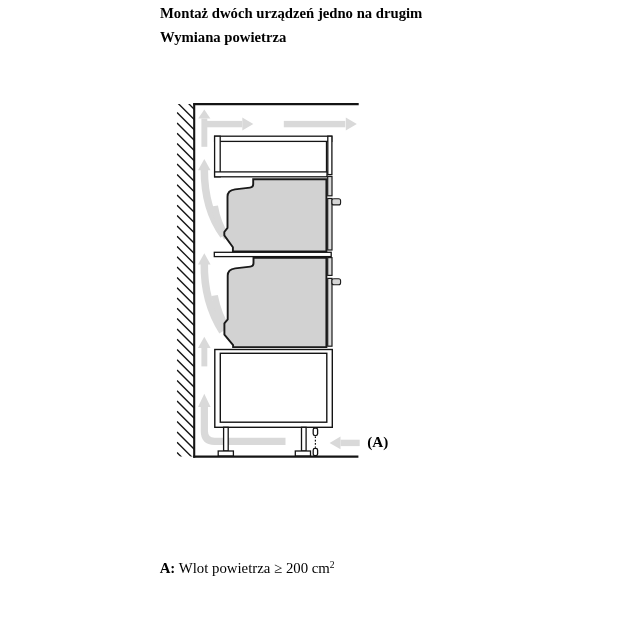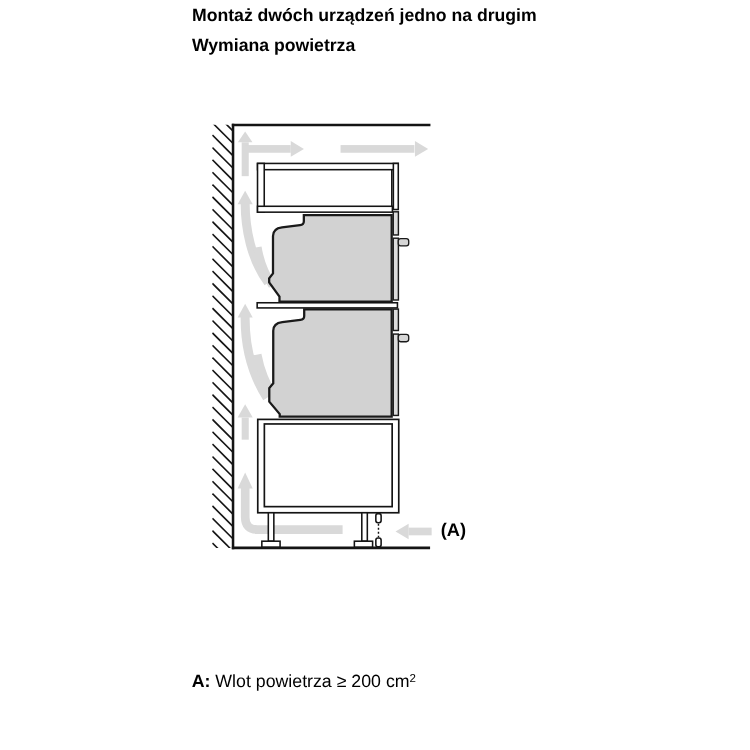--- a/index.html
+++ b/index.html
@@ -1,16 +1,16 @@
 <!DOCTYPE html>
 <html><head>
 <meta charset="utf-8">
 <style>
   html,body{margin:0;padding:0;background:#ffffff;width:625px;height:625px;overflow:hidden;}
-  .page{position:relative;width:541px;height:625px;font-family:Liberation Sans, sans-serif;}
+  .page{position:relative;width:541px;height:625px;font-family:Liberation Serif, serif;}
   svg{position:absolute;left:0;top:0;}
 </style>
 </head>
 <body>
 <div class="page">
 <svg width="625" height="625" viewBox="0 0 625 625">
   <defs>
     <clipPath id="hatchclip">
           <rect x="176.8" y="104" width="17.4" height="352.6"></rect>
         </clipPath>

